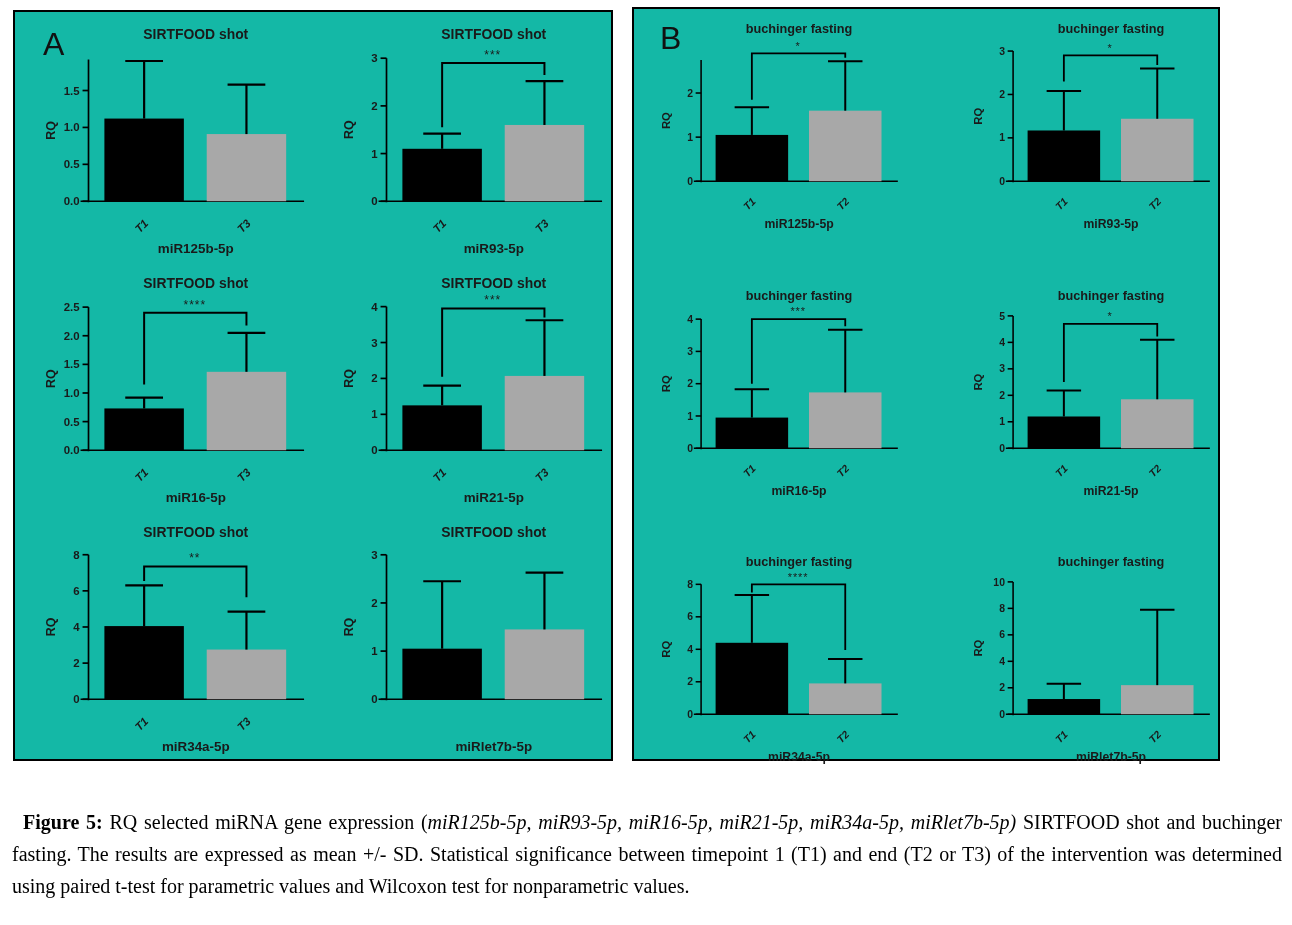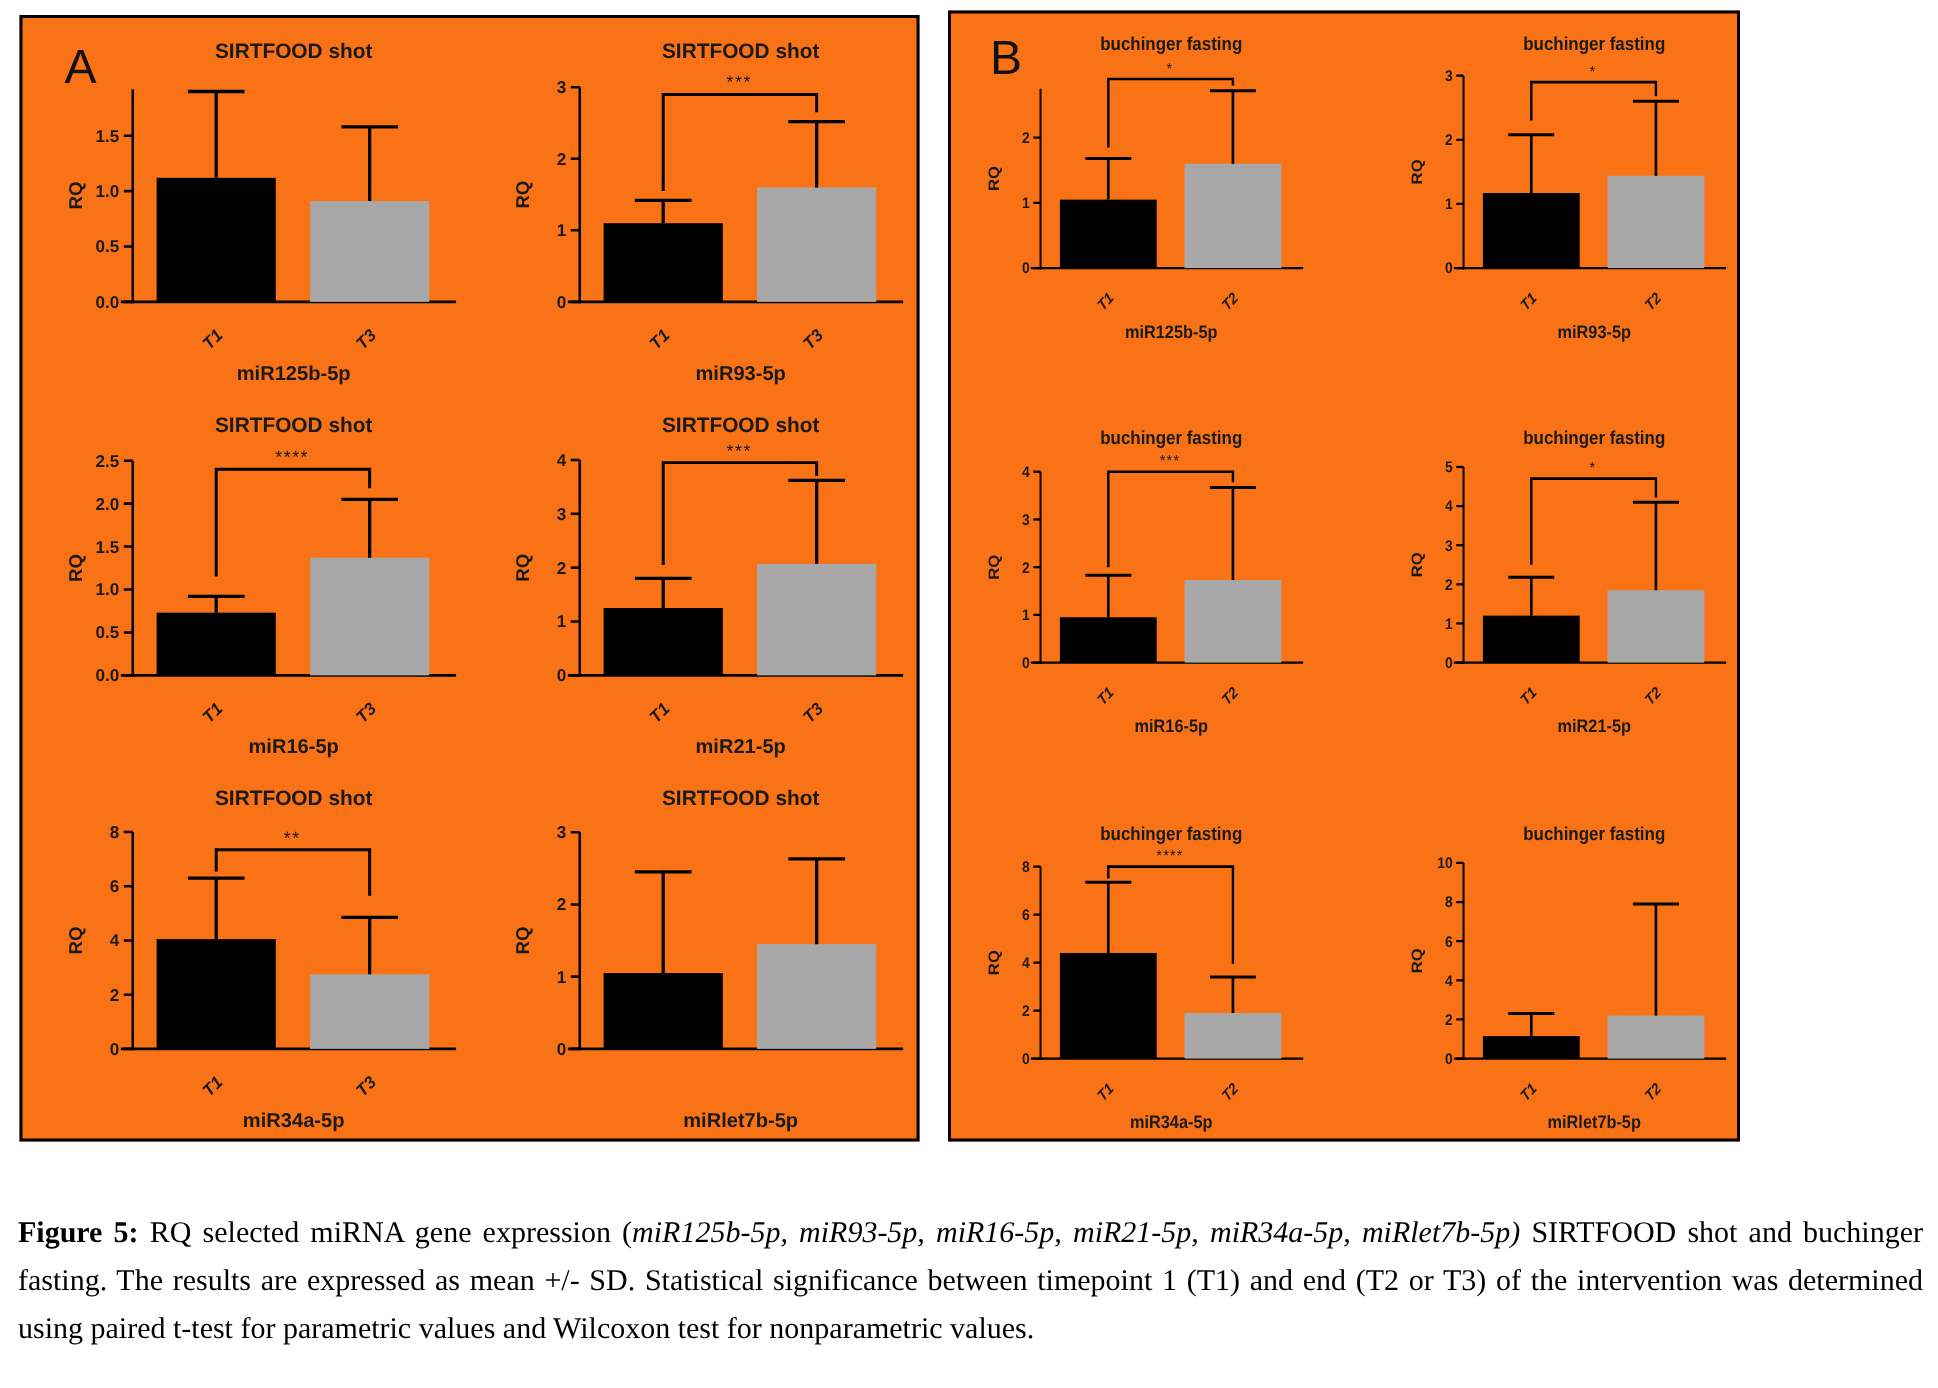--- a/index.html
+++ b/index.html
@@ -1,22 +1,22 @@
 <!DOCTYPE html>
 <html><head>
 <meta charset="utf-8">
 <style>
   html,body{margin:0;padding:0;background:#ffffff;}
   body{width:1292px;height:925px;position:relative;overflow:hidden;
        font-family:"Liberation Sans",sans-serif;color:#000;}
   .figure{position:absolute;inset:0;background:#fff;}
-  .panel{position:absolute;border:2px solid #000;background:#f97316;box-sizing:border-box;
+  .panel{position:absolute;border:2px solid #000;background:#14b8a6;box-sizing:border-box;
          display:grid;grid-template-columns:1fr 1fr;grid-template-rows:1fr 1fr 1fr;}
   #panel-a{left:13px;top:10px;width:600px;height:751px;}
-  #panel-b{left:632px;top:7px;width:528px;height:754px;gap:40px;}
+  #panel-b{left:632px;top:7px;width:588px;height:754px;gap:40px;}
   .panel-label{position:absolute;font-size:32px;font-family:"Liberation Sans",sans-serif;
                color:#111;z-index:3;}
   #label-a{left:43px;top:26px;}
   #label-b{left:660px;top:20px;}
   .chart-cell{position:relative;overflow:visible;}
   .chart-cell svg{display:block;width:100%;height:100%;}
 
   
   .ct{font-family:"Liberation Sans",sans-serif;font-size:14px;font-weight:bold;text-anchor:middle;fill:#1a1a1a;}
   .tick{font-family:"Liberation Sans",sans-serif;font-size:11.5px;font-weight:bold;text-anchor:end;fill:#1a1a1a;}
@@ -24,21 +24,21 @@
   .xlab{font-family:"Liberation Sans",sans-serif;font-size:13.5px;font-weight:bold;text-anchor:middle;fill:#1a1a1a;}
   .xcat{font-family:"Liberation Sans",sans-serif;font-size:11.5px;font-weight:bold;font-style:italic;text-anchor:end;fill:#1a1a1a;}
   .stars{font-family:"Liberation Sans",sans-serif;font-size:12px;text-anchor:middle;letter-spacing:1px;fill:#1a1a1a;}
   .ax{stroke:#000;stroke-width:1.7;fill:none;}
   .err{stroke:#000;stroke-width:2.2;fill:none;}
   .sig{stroke:#000;stroke-width:2;fill:none;}
 
   .caption{position:absolute;left:12px;right:10px;top:786px;
            font-family:"Liberation Serif",serif;font-size:20px;line-height:32px;
            text-align:justify;text-align-last:left;color:#000;}
-  .caption b{font-weight:bold;}
+  .caption b{font-weight:bold;margin-left:11px;}
   .caption i{}
 </style>
 </head>
 <body>
 
 <div class="figure">
 
   <div class="panel-label" id="label-a">A</div>
   <div class="panel-label" id="label-b">B</div>
 

